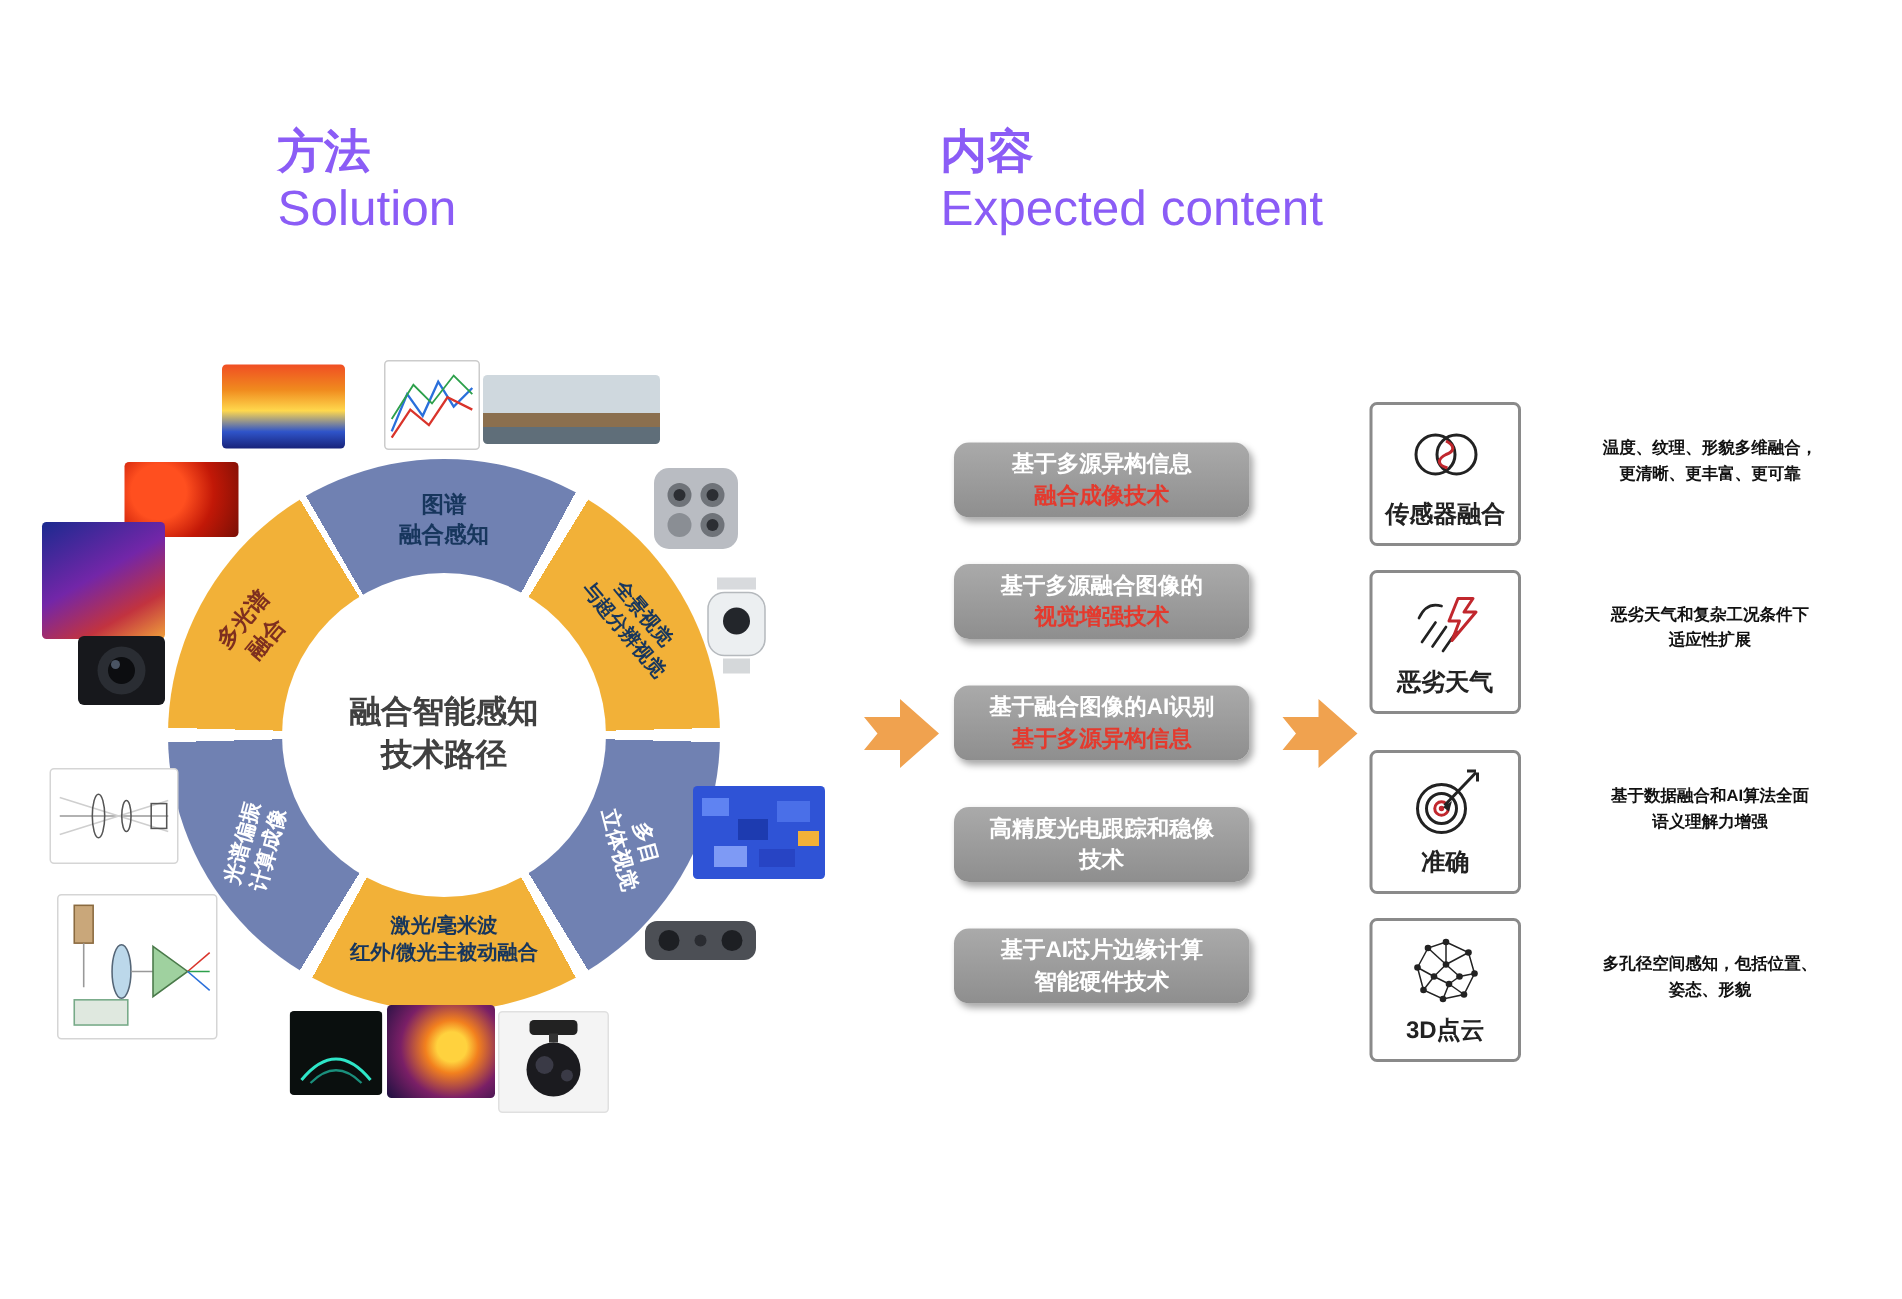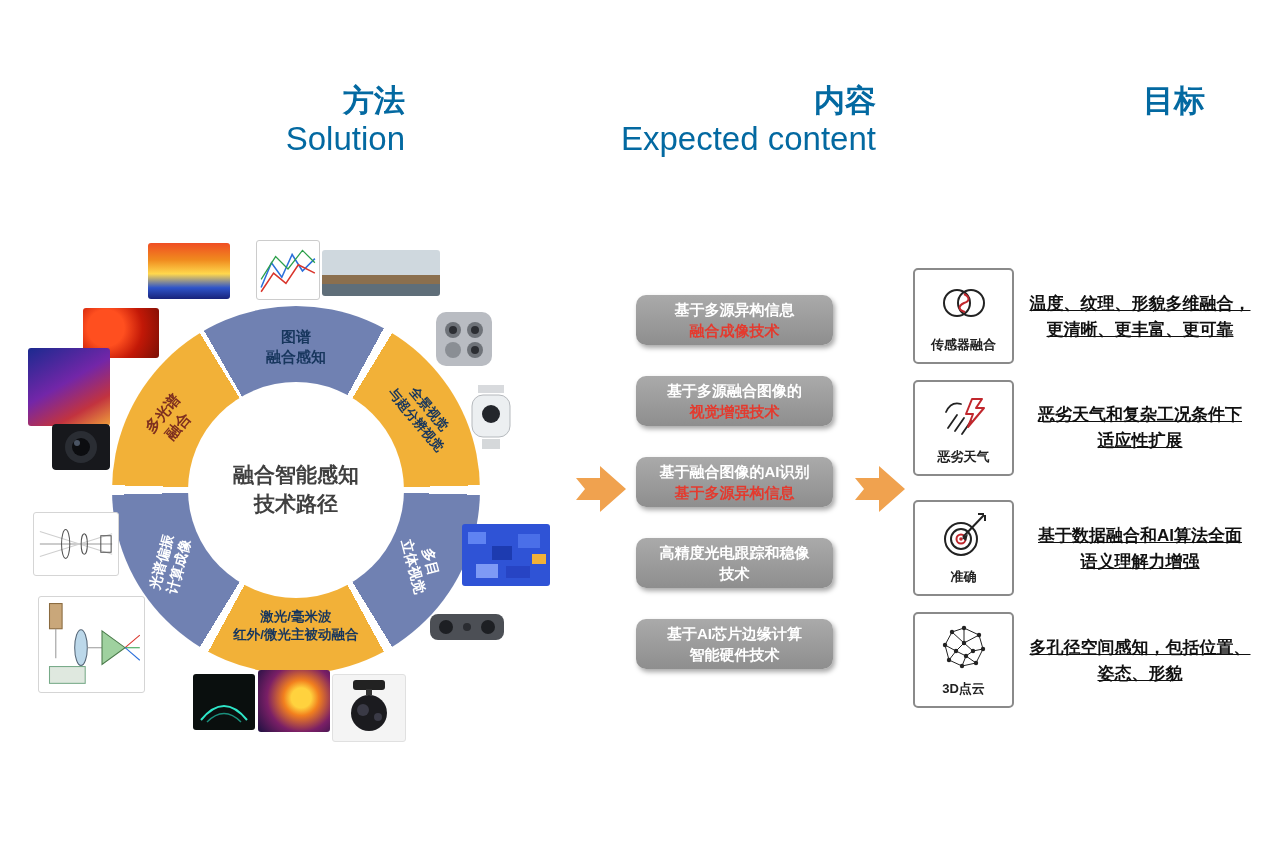--- a/index.html
+++ b/index.html
@@ -1,24 +1,24 @@
 <!DOCTYPE html>
 <html><head>
 <meta charset="utf-8">
 <style>
   html,body{margin:0;padding:0;}
   body{
     width:1268px;height:866px;position:relative;background:#ffffff;
     font-family:"Liberation Sans","DejaVu Sans",sans-serif;overflow:hidden;
   }
-  .col-header{position:absolute;text-align:right;color:#0369a1;top:82px;}
+  .col-header{position:absolute;text-align:left;color:#8b5cf6;top:82px;}
   .col-header .zh{font-size:31px;font-weight:bold;line-height:1.2;}
   .col-header .en{font-size:33px;font-weight:normal;line-height:1.2;}
   #hdr-solution{left:185px;width:220px;}
-  #hdr-content{left:596px;width:280px;}
+  #hdr-content{left:627px;width:280px;}
   #hdr-goals{left:955px;width:250px;}
 
   
   .donut{position:absolute;left:112px;top:306px;width:368px;height:368px;border-radius:50%;
     background:conic-gradient(from -30deg,
       #7081b2 0deg 58.5deg,#ffffff 58.5deg 61.5deg,
       #f2b138 61.5deg 118.5deg,#ffffff 118.5deg 121.5deg,
       #7081b2 121.5deg 178.5deg,#ffffff 178.5deg 181.5deg,
       #f2b138 181.5deg 238.5deg,#ffffff 238.5deg 241.5deg,
       #7081b2 241.5deg 298.5deg,#ffffff 298.5deg 301.5deg,
@@ -68,37 +68,36 @@
 
   
   .flow-arrow{position:absolute;top:464px;width:54px;height:50px;}
 
   
   .goal-box{position:absolute;left:913px;width:97px;height:92px;background:#fff;
     border:2px solid #8a8a8a;border-radius:5px;}
   .goal-icon{position:absolute;left:0;top:7px;width:100%;height:52px;
     display:flex;align-items:center;justify-content:center;}
   .goal-label{position:absolute;left:0;bottom:8px;width:100%;text-align:center;
-    font-size:13px;font-weight:bold;color:#222222;margin-top:46px;}
+    font-size:16px;font-weight:bold;color:#222222;margin-top:46px;}
   .goal-desc{position:absolute;left:1020px;width:240px;text-align:center;
-    font-size:17px;font-weight:bold;color:#111111;line-height:1.5;white-space:pre-line;text-decoration:underline;}
+    font-size:11px;font-weight:bold;color:#111111;line-height:1.5;white-space:pre-line;}
 </style>
 </head>
 <body>
 
 <div class="col-header" id="hdr-solution">
   <div class="zh">方法</div>
   <div class="en">Solution</div>
 </div>
 <div class="col-header" id="hdr-content">
   <div class="zh">内容</div>
   <div class="en">Expected content</div>
 </div>
 <div class="col-header" id="hdr-goals">
-  <div class="zh">目标</div>
 </div>
 
 <div class="donut"></div>
 <div class="donut-hole"></div>
 <div class="donut-center">融合智能感知
 技术路径</div>
 
 <div class="seg" id="seg-top">图谱
 融合感知</div>
 <div class="seg" id="seg-pan">全景视觉

